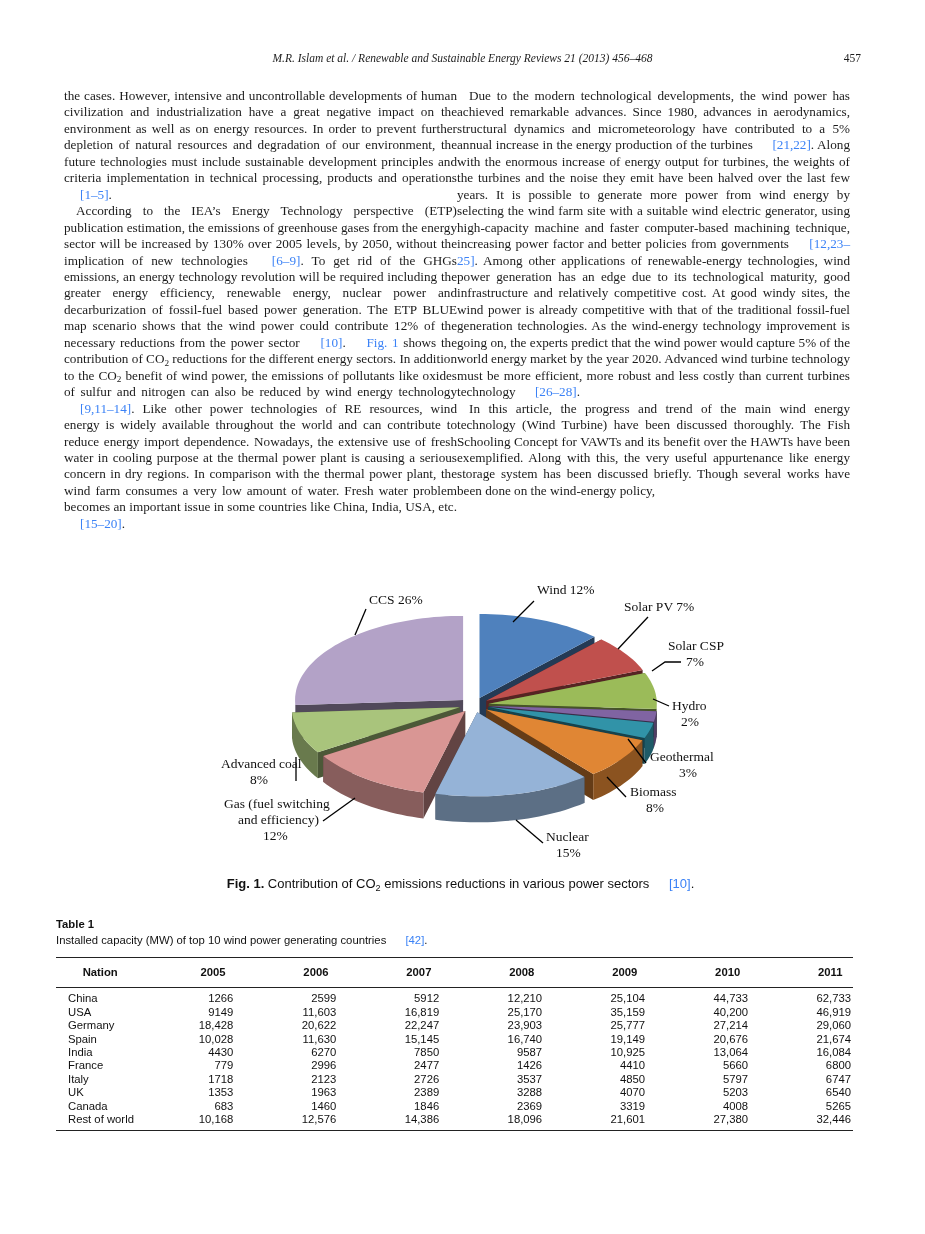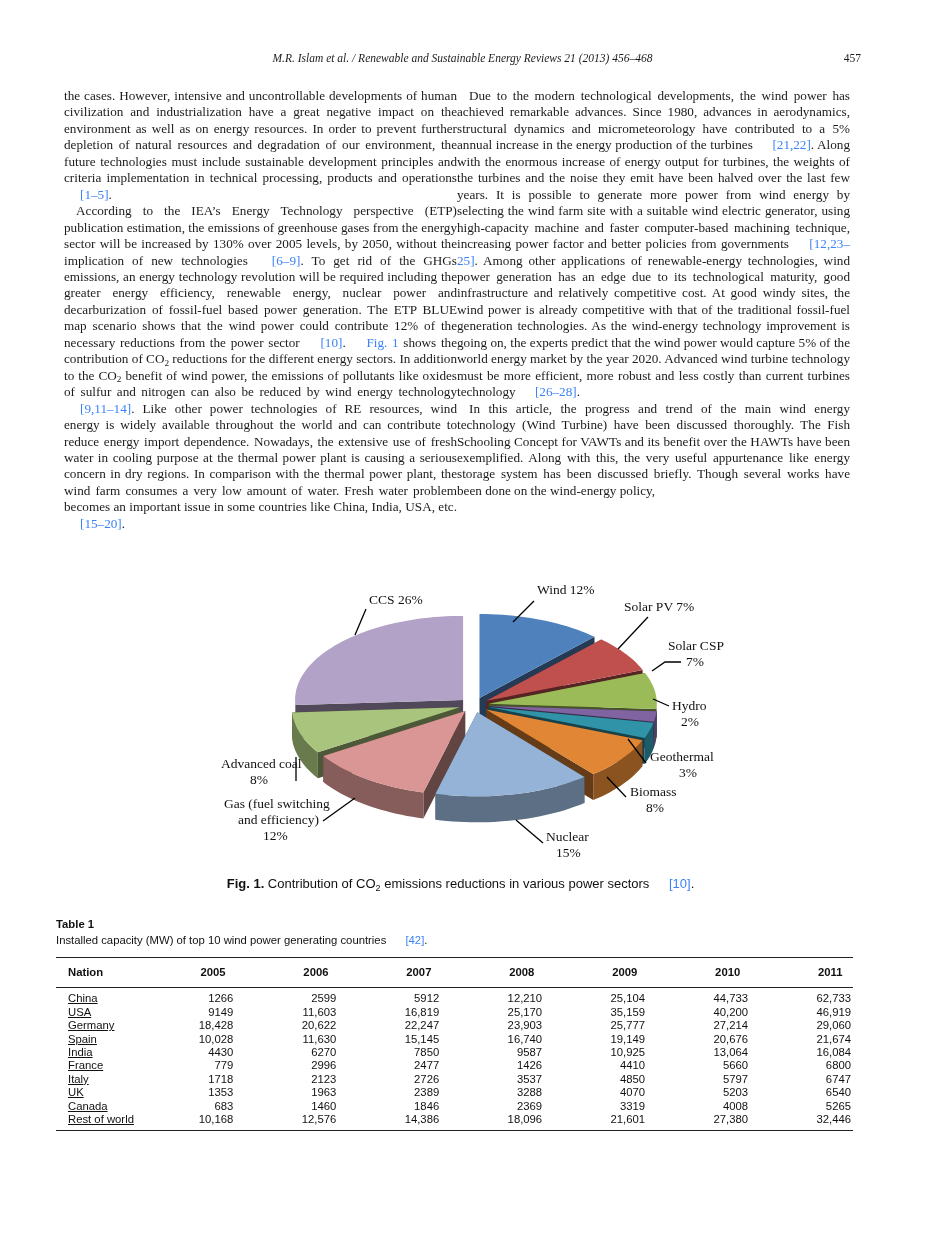--- a/index.html
+++ b/index.html
@@ -24,23 +24,23 @@
                font-family:"Liberation Sans",sans-serif;font-size:13px;color:#111;margin-left:48px;}
   
   .table-block{position:absolute;top:918px;left:56px;width:797px;
                font-family:"Liberation Sans",sans-serif;font-size:11.3px;color:#111;}
   .table-label{font-weight:bold;line-height:13.5px;margin-bottom:2px;}
   .table-caption{line-height:13.5px;margin-bottom:10px;}
   table{border-collapse:collapse;width:100%;table-layout:fixed;
         border-top:1.4px solid #222;border-bottom:1.4px solid #222;}
   th,td{font-size:11.3px;line-height:13.4px;padding:0;white-space:nowrap;}
   thead th{font-weight:bold;text-align:left;padding:8px 0 8px 68px;border-bottom:1.4px solid #222;}
-  thead th.nation{padding-left:12px;}
+  thead th.nation{padding-left:12px;text-align:center;}
   tbody td{text-align:right;padding-right:2px;}
-  tbody td.nation{text-align:left;padding-left:12px;padding-right:0;text-decoration:underline;}
+  tbody td.nation{text-align:left;padding-left:12px;padding-right:0;}
   tbody tr:first-child td{padding-top:4px;}
   tbody tr:last-child td{padding-bottom:4px;}
 </style>
 </head>
 <body>
 
 <div class="page">
 
   <div class="running-head">
     <span class="rh-title">M.R. Islam et al. / Renewable and Sustainable Energy Reviews 21 (2013) 456–468</span>

